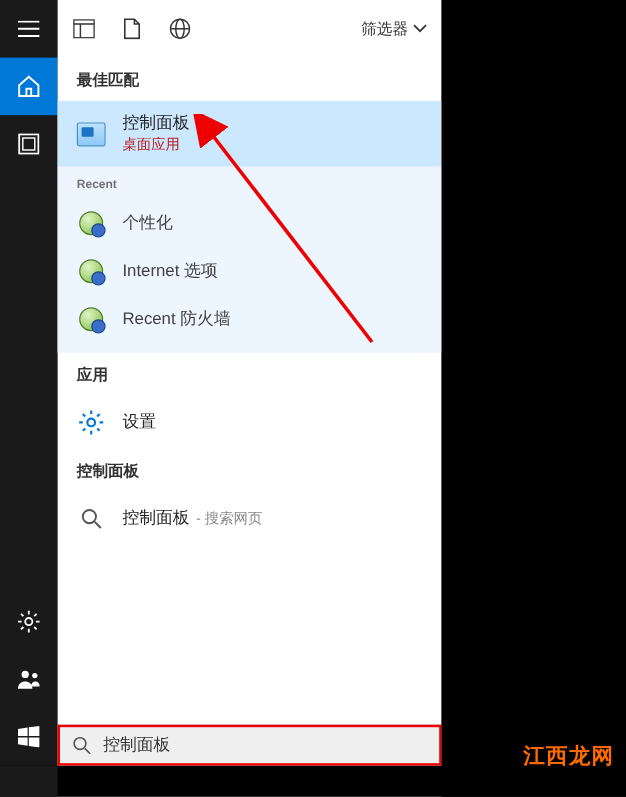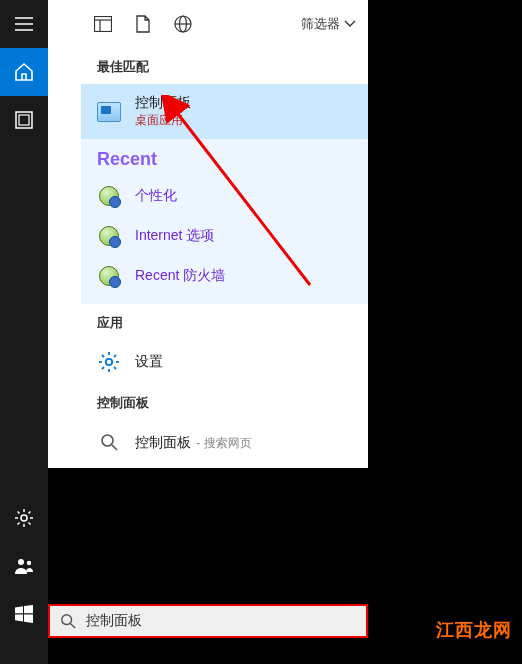--- a/index.html
+++ b/index.html
@@ -4,40 +4,40 @@
   <style>
     * { margin: 0; padding: 0; box-sizing: border-box; }
     body { font-family: "Microsoft YaHei", "Segoe UI", sans-serif; width: 522px; height: 664px; background: #000; position: relative; overflow: hidden; }
     
     .sidebar { position: absolute; left: 0; top: 0; width: 48px; height: 638px; background: #1a1a1a; display: flex; flex-direction: column; }
     .sidebar-top { display: flex; flex-direction: column; }
     .sidebar-bottom { margin-top: auto; display: flex; flex-direction: column; }
     .sidebar-item { width: 48px; height: 48px; display: flex; align-items: center; justify-content: center; color: #fff; cursor: pointer; }
     .sidebar-item.active { background: #0078d7; }
     
-    .panel { position: absolute; left: 48px; top: 0; width: 320px; height: 468px; background: #fff; display: flex; flex-direction: column; padding-left: 33px; }
+    .panel { position: absolute; left: 48px; top: 0; width: 320px; height: 604px; background: #fff; display: flex; flex-direction: column; }
     
     .panel-header { height: 48px; display: flex; align-items: center; padding: 0 12px; border-bottom: 1px solid transparent; }
     .header-icons { display: flex; gap: 20px; }
     .header-icon { width: 20px; height: 20px; display: flex; align-items: center; justify-content: center; color: #333; }
     .filter-btn { margin-left: auto; display: flex; align-items: center; gap: 4px; font-size: 13px; color: #333; cursor: pointer; }
     
     .section-title { padding: 10px 16px 8px; font-size: 13px; font-weight: 600; color: #333; }
     
     .result-item { display: flex; align-items: center; padding: 10px 16px; gap: 14px; cursor: pointer; }
     .result-item.selected { background: #cce8ff; }
     .result-icon { width: 24px; height: 24px; display: flex; align-items: center; justify-content: center; flex-shrink: 0; }
     .result-text { display: flex; flex-direction: column; }
     .result-title { font-size: 14px; color: #222; }
     .result-sub { font-size: 12px; color: #b91c1c; }
     
     .recent-section { background: #edf6ff; padding-bottom: 8px; }
-    .recent-title { padding: 10px 16px 6px; font-size: 18px; font-weight: 600; color: #8b5cf6; }
+    .recent-title { padding: 10px 16px 6px; font-size: 10px; font-weight: 600; color: #737373; }
     .recent-item { display: flex; align-items: center; padding: 8px 16px; gap: 14px; cursor: pointer; }
-    .recent-label { font-size: 14px; color: #6d28d9; }
+    .recent-label { font-size: 14px; color: #404040; }
     
     .suggest-item { display: flex; align-items: center; padding: 10px 16px; gap: 14px; cursor: pointer; }
     .suggest-text { font-size: 14px; color: #222; }
     .suggest-hint { font-size: 12px; color: #888; margin-left: 2px; }
     
     .search-bar { position: absolute; left: 48px; top: 604px; width: 320px; height: 34px; background: #efefef; border: 2px solid #e00; display: flex; align-items: center; padding: 0 10px; gap: 10px; }
     .search-input-text { font-size: 14px; color: #333; }
     
     .black-strip { position: absolute; left: 368px; top: 0; width: 154px; height: 664px; background: #000; }
     

